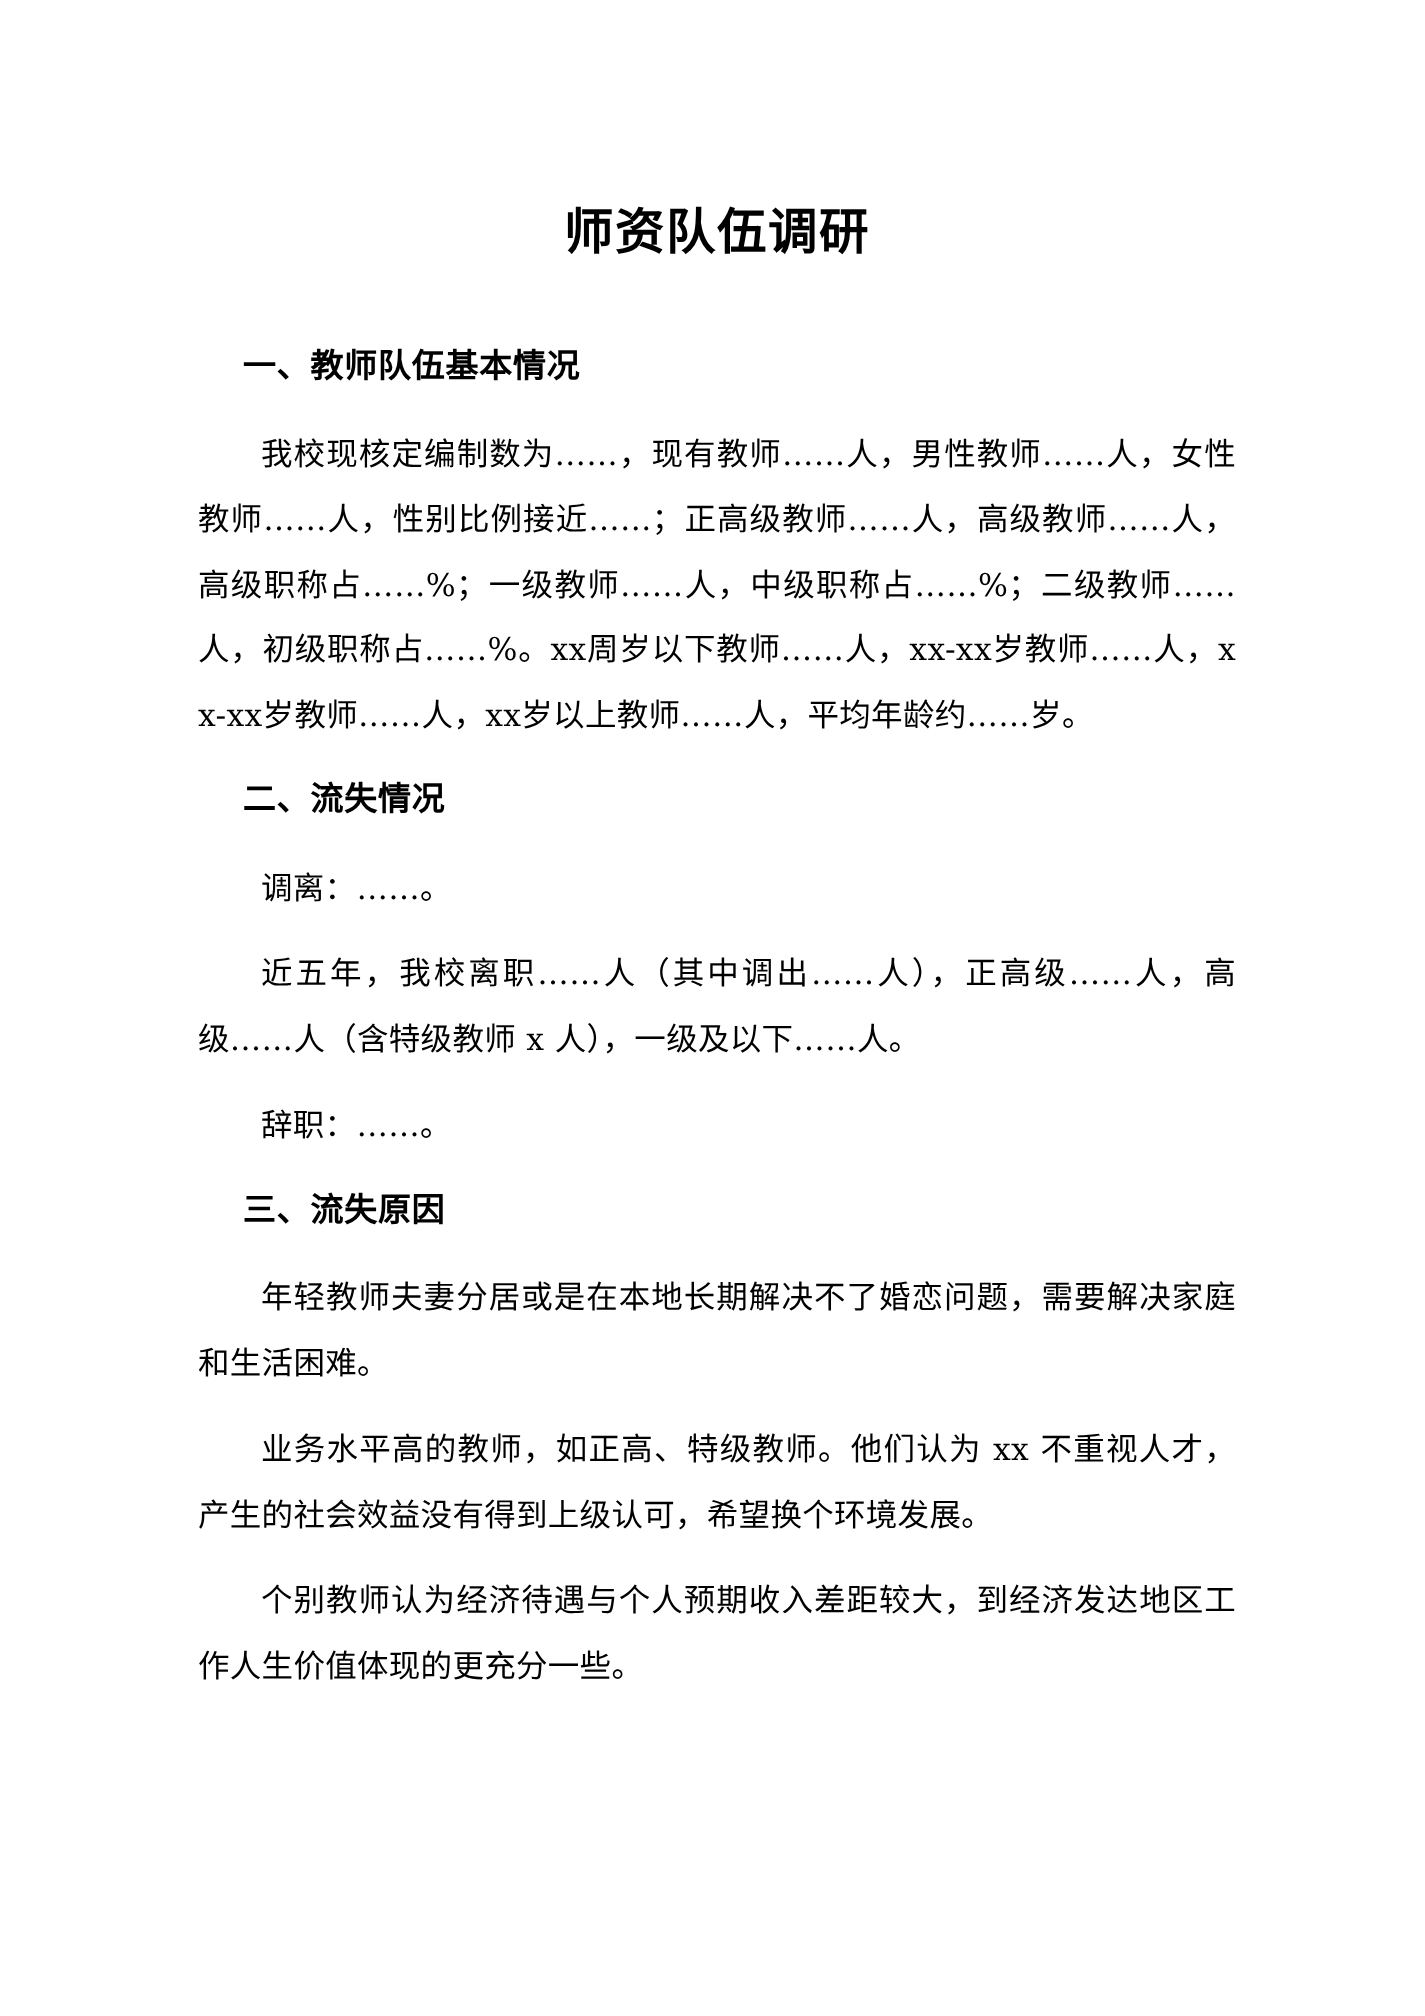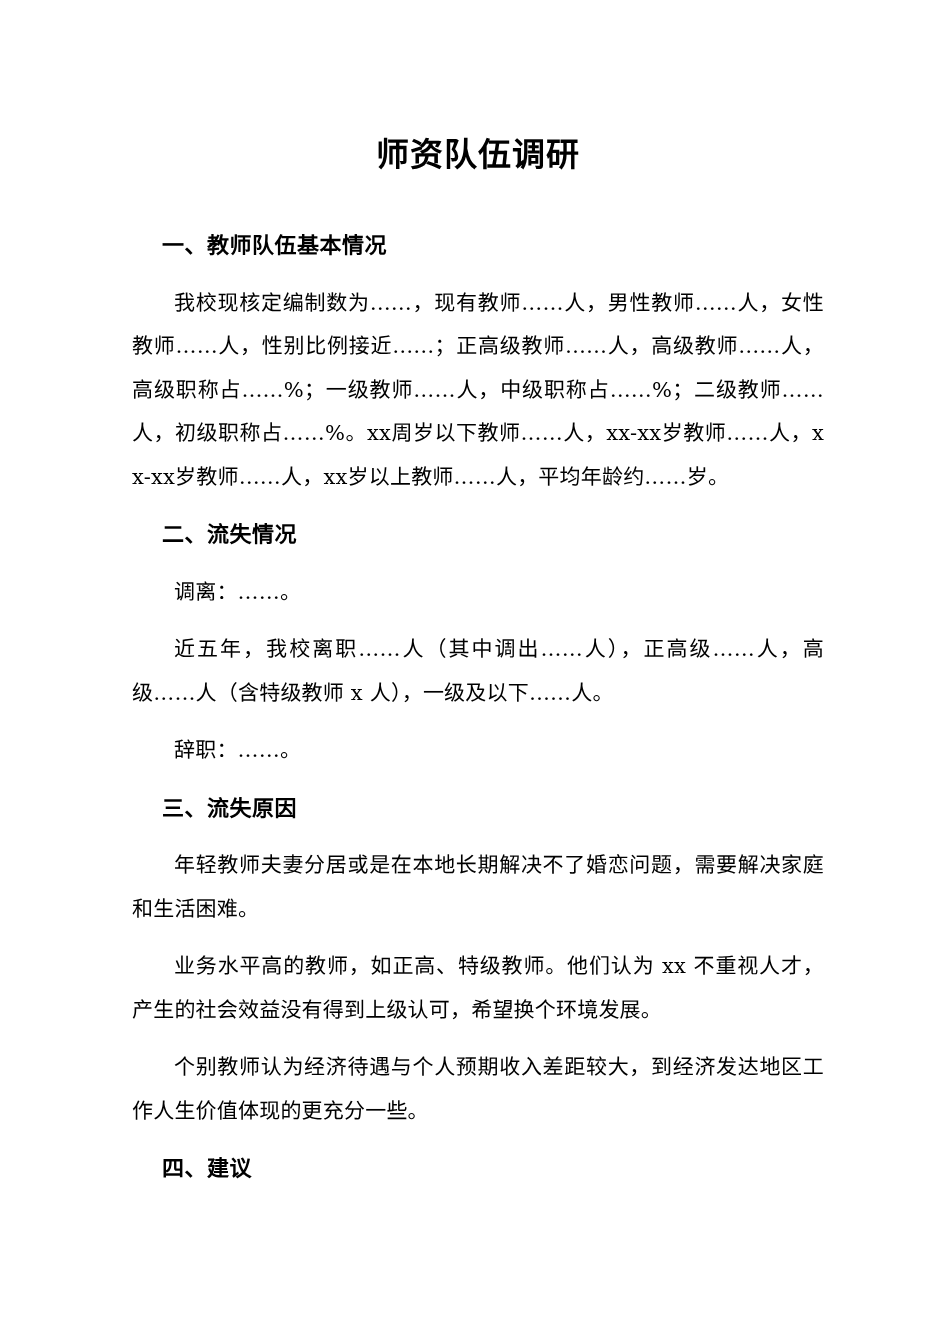--- a/index.html
+++ b/index.html
@@ -52,21 +52,21 @@
   }
 
   .flow {
     position: absolute;
     left: 0;
     top: 224px;
     width: 720px;
   }
 
   .section-heading {
-    font-family: Liberation Serif, serif;
+    font-family: Liberation Mono, monospace;
     font-weight: 700;
     font-size: 22px;
     line-height: 43.5px;
     letter-spacing: 0.5px;
     text-indent: 44px;
     margin: 0;
     padding: 0;
     white-space: nowrap;
   }
 
@@ -114,17 +114,16 @@
       <p class="para short">辞职：……。</p>
 
       <h2 class="section-heading">三、流失原因</h2>
 
       <p class="para">年轻教师夫妻分居或是在本地长期解决不了婚恋问题，需要解决家庭和生活困难。</p>
 
       <p class="para">业务水平高的教师，如正高、特级教师。他们认为 xx 不重视人才，产生的社会效益没有得到上级认可，希望换个环境发展。</p>
 
       <p class="para">个别教师认为经济待遇与个人预期收入差距较大，到经济发达地区工作人生价值体现的更充分一些。</p>
 
-      <h2 class="section-heading">四、建议</h2>
 
     </div>
   </div>
 </div>
 
 </body></html>

